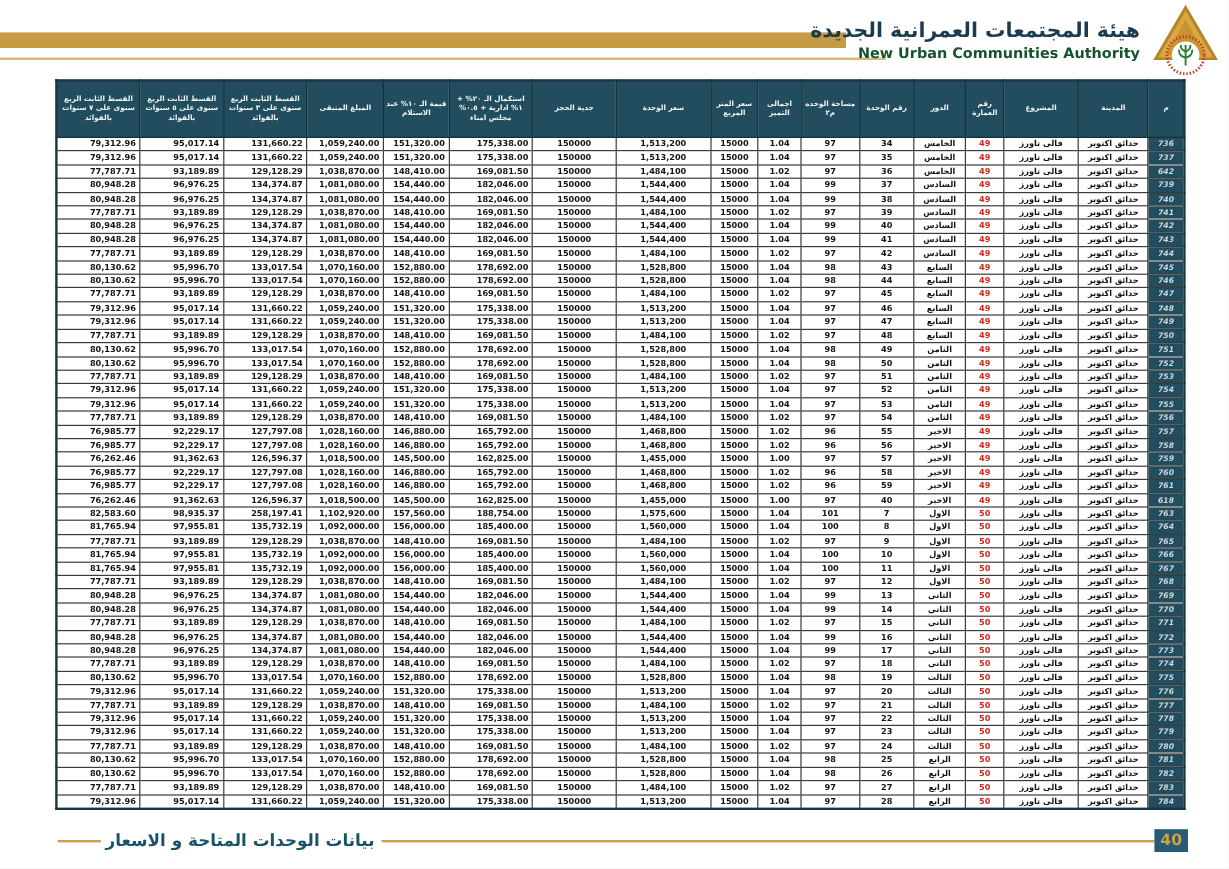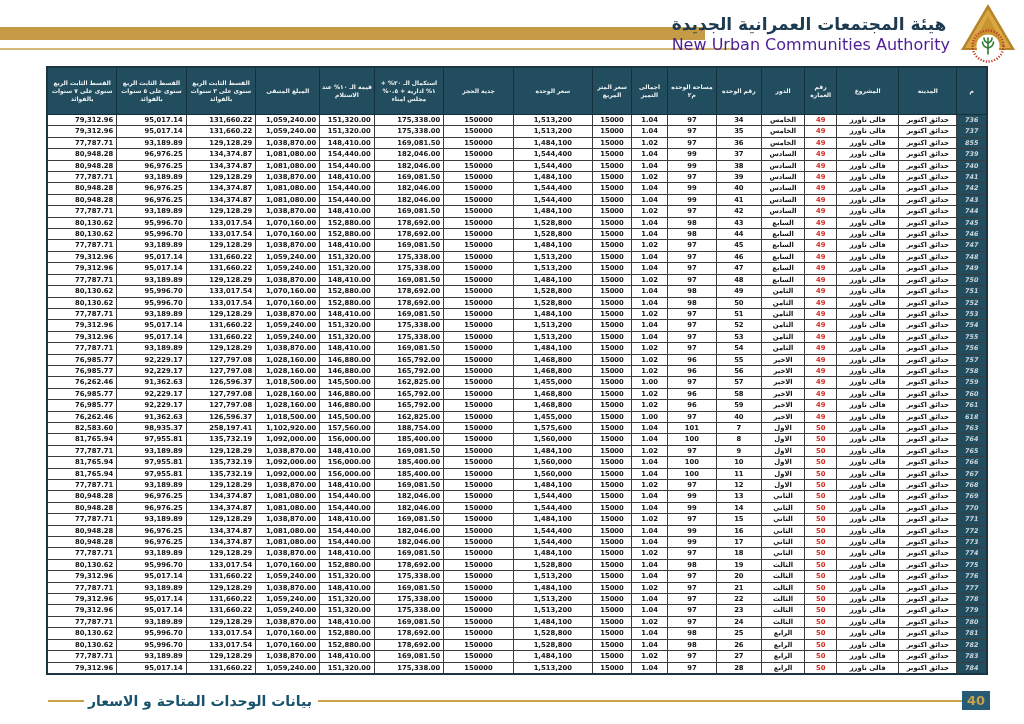--- a/index.html
+++ b/index.html
@@ -5,23 +5,23 @@
   html,body{margin:0;padding:0;background:#e8e8e8;}
   .page{
     position:relative;width:1024px;height:724px;background:#ffffff;
     font-family:"DejaVu Sans",sans-serif;overflow:hidden;margin:0 auto;
   }
   
   .topbar{position:relative;height:64px;}
   .gold-bar{position:absolute;left:0;top:27px;width:705px;height:13px;background:#c59b45;}
   .gold-line{position:absolute;left:0;top:48px;width:738px;height:2px;background:#d3b878;}
   .brand{position:absolute;right:4px;top:2px;display:flex;align-items:center;gap:6px;}
-  .brand-titles{text-align:left;direction:rtl;}
+  .brand-titles{text-align:right;direction:rtl;}
   .title-ar{font-size:17px;font-weight:bold;color:#1c3a50;line-height:1.25;}
-  .title-en{font-size:16px;font-weight:normal;color:#4c1d95;line-height:1.2;direction:ltr;}
+  .title-en{font-size:12px;font-weight:bold;color:#14532d;line-height:1.2;direction:ltr;}
   .logo{width:64px;height:64px;flex:0 0 auto;}
   
   .table-area{margin:2px 36px 0 46px;}
   table.units{width:100%;border-collapse:collapse;table-layout:fixed;direction:rtl;border:2px solid #1b3642;}
   .units th{
     background:#214d5f;color:#f2f5f6;border:1px solid #16303b;
     font-size:6px;font-weight:bold;padding:1px;line-height:1.35;height:44px;vertical-align:middle;
   }
   .units td{
     border:1px solid #3c3c3c;font-size:6.8px;font-weight:bold;color:#131313;
@@ -154,21 +154,21 @@
             <td>1,513,200</td>
             <td>150000</td>
             <td class="money">175,338.00</td>
             <td class="money">151,320.00</td>
             <td class="money">1,059,240.00</td>
             <td class="money">131,660.22</td>
             <td class="money">95,017.14</td>
             <td class="money">79,312.96</td>
           </tr>
           <tr>
-            <td class="rownum">855</td>
+            <td class="rownum">642</td>
             <td>حدائق اكتوبر</td>
             <td>فالى تاورز</td>
             <td class="bldg">49</td>
             <td>الخامس</td>
             <td>36</td>
             <td>97</td>
             <td>1.02</td>
             <td>15000</td>
             <td>1,484,100</td>
             <td>150000</td>

